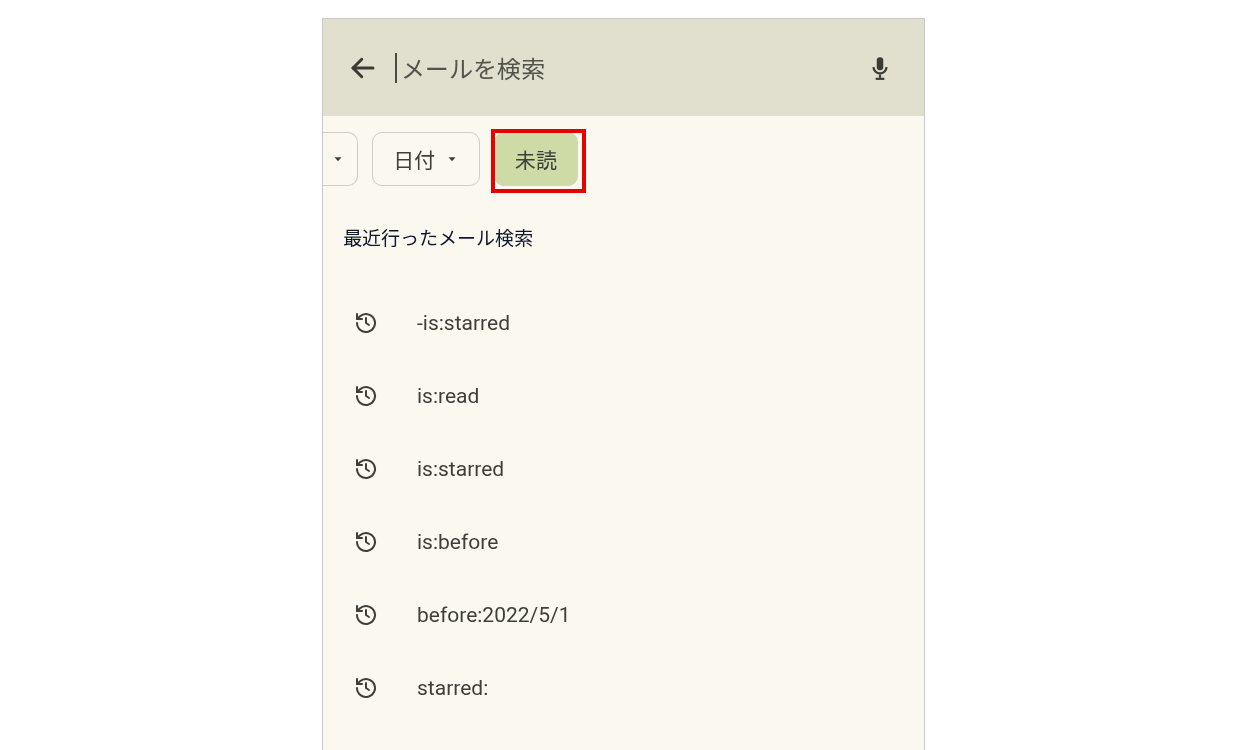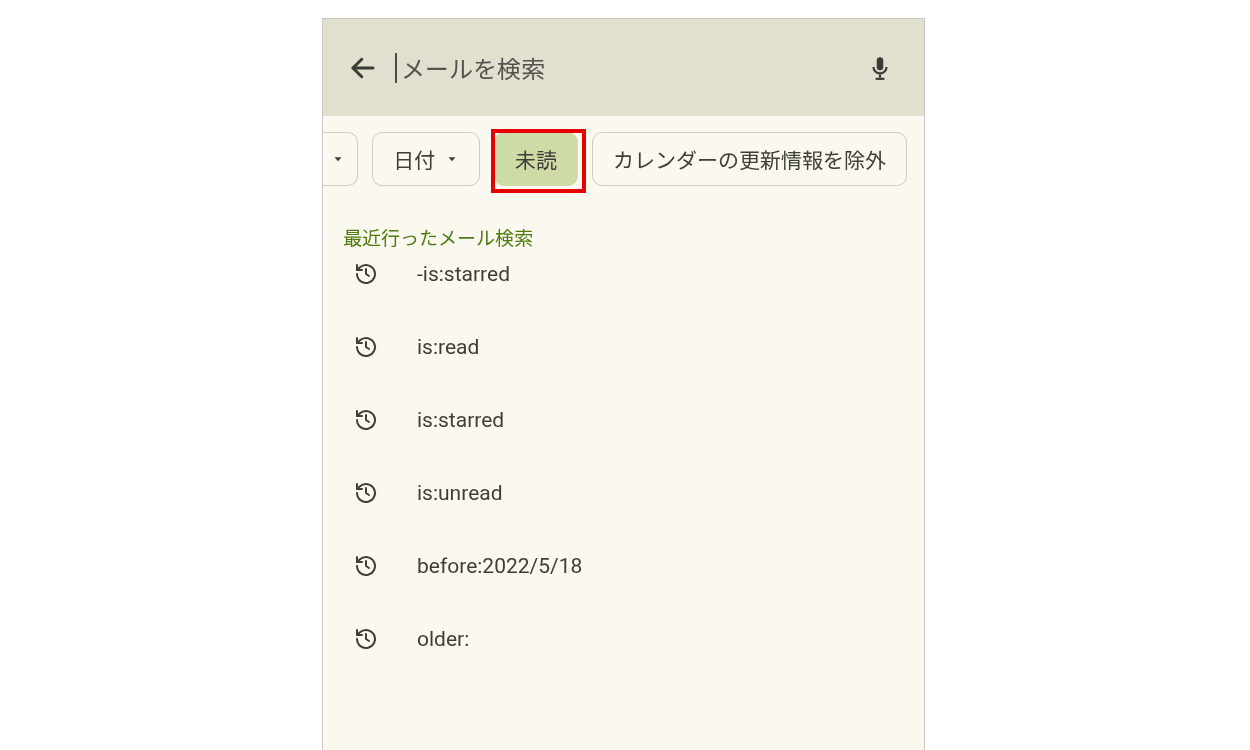--- a/index.html
+++ b/index.html
@@ -75,27 +75,27 @@
   .highlight-box{
     position:absolute;
     border:4px solid #e40202;
     pointer-events:none;
     box-sizing:border-box;
   }
 
   .section-title{
     padding:22px 20px 8px 20px;
     font-size:19px;
-    color:#4d7c0f;
+    color:#0f172a;
   }
 
   .history{padding-top:4px;}
   .hrow{
     height:73px;
-    display:flex;align-items:flex-start;
+    display:flex;align-items:flex-end;
     padding-left:28px;
     cursor:pointer;
   }
   .hicon{width:30px;display:flex;align-items:center;justify-content:center;}
   .htext{margin-left:36px;font-size:21px;color:#3f3f3a;}
 </style>
 </head>
 <body>
 
 <div class="phone">
@@ -129,23 +129,20 @@
     </div>
     <div class="chip">
       <span>日付</span>
       <svg class="dd" width="14" height="14" viewBox="0 0 24 24" fill="#3f3f3a">
         <polygon points="6 9 18 9 12 16"></polygon>
       </svg>
     </div>
     <div class="chip active">
       <span>未読</span>
     </div>
-    <div class="chip">
-      <span>カレンダーの更新情報を除外</span>
-    </div>
   </div>
 
   <div class="highlight-box" style="left:168px; top:110px; width:95px; height:64px;"></div>
 
   <div class="section-title">最近行ったメール検索</div>
 
   <div class="history">
     <div class="hrow">
       <span class="hicon">
         <svg width="24" height="24" viewBox="0 0 24 24" fill="none" stroke="#3f3f3a" stroke-width="2" stroke-linecap="round" stroke-linejoin="round">
@@ -177,37 +174,37 @@
       <span class="htext">is:starred</span>
     </div>
     <div class="hrow">
       <span class="hicon">
         <svg width="24" height="24" viewBox="0 0 24 24" fill="none" stroke="#3f3f3a" stroke-width="2" stroke-linecap="round" stroke-linejoin="round">
             <path d="M3 12a9 9 0 1 0 3-6.7L3 8"></path>
             <polyline points="3 3 3 8 8 8"></polyline>
             <polyline points="12 7 12 12 15 14"></polyline>
           </svg>
       </span>
-      <span class="htext">is:unread</span>
-    </div>
-    <div class="hrow">
-      <span class="hicon">
-        <svg width="24" height="24" viewBox="0 0 24 24" fill="none" stroke="#3f3f3a" stroke-width="2" stroke-linecap="round" stroke-linejoin="round">
-            <path d="M3 12a9 9 0 1 0 3-6.7L3 8"></path>
-            <polyline points="3 3 3 8 8 8"></polyline>
-            <polyline points="12 7 12 12 15 14"></polyline>
-          </svg>
-      </span>
-      <span class="htext">before:2022/5/18</span>
-    </div>
-    <div class="hrow">
-      <span class="hicon">
-        <svg width="24" height="24" viewBox="0 0 24 24" fill="none" stroke="#3f3f3a" stroke-width="2" stroke-linecap="round" stroke-linejoin="round">
-            <path d="M3 12a9 9 0 1 0 3-6.7L3 8"></path>
-            <polyline points="3 3 3 8 8 8"></polyline>
-            <polyline points="12 7 12 12 15 14"></polyline>
-          </svg>
-      </span>
-      <span class="htext">older:</span>
+      <span class="htext">is:before</span>
+    </div>
+    <div class="hrow">
+      <span class="hicon">
+        <svg width="24" height="24" viewBox="0 0 24 24" fill="none" stroke="#3f3f3a" stroke-width="2" stroke-linecap="round" stroke-linejoin="round">
+            <path d="M3 12a9 9 0 1 0 3-6.7L3 8"></path>
+            <polyline points="3 3 3 8 8 8"></polyline>
+            <polyline points="12 7 12 12 15 14"></polyline>
+          </svg>
+      </span>
+      <span class="htext">before:2022/5/1</span>
+    </div>
+    <div class="hrow">
+      <span class="hicon">
+        <svg width="24" height="24" viewBox="0 0 24 24" fill="none" stroke="#3f3f3a" stroke-width="2" stroke-linecap="round" stroke-linejoin="round">
+            <path d="M3 12a9 9 0 1 0 3-6.7L3 8"></path>
+            <polyline points="3 3 3 8 8 8"></polyline>
+            <polyline points="12 7 12 12 15 14"></polyline>
+          </svg>
+      </span>
+      <span class="htext">starred:</span>
     </div>
   </div>
 
 </div>
 
 </body></html>

